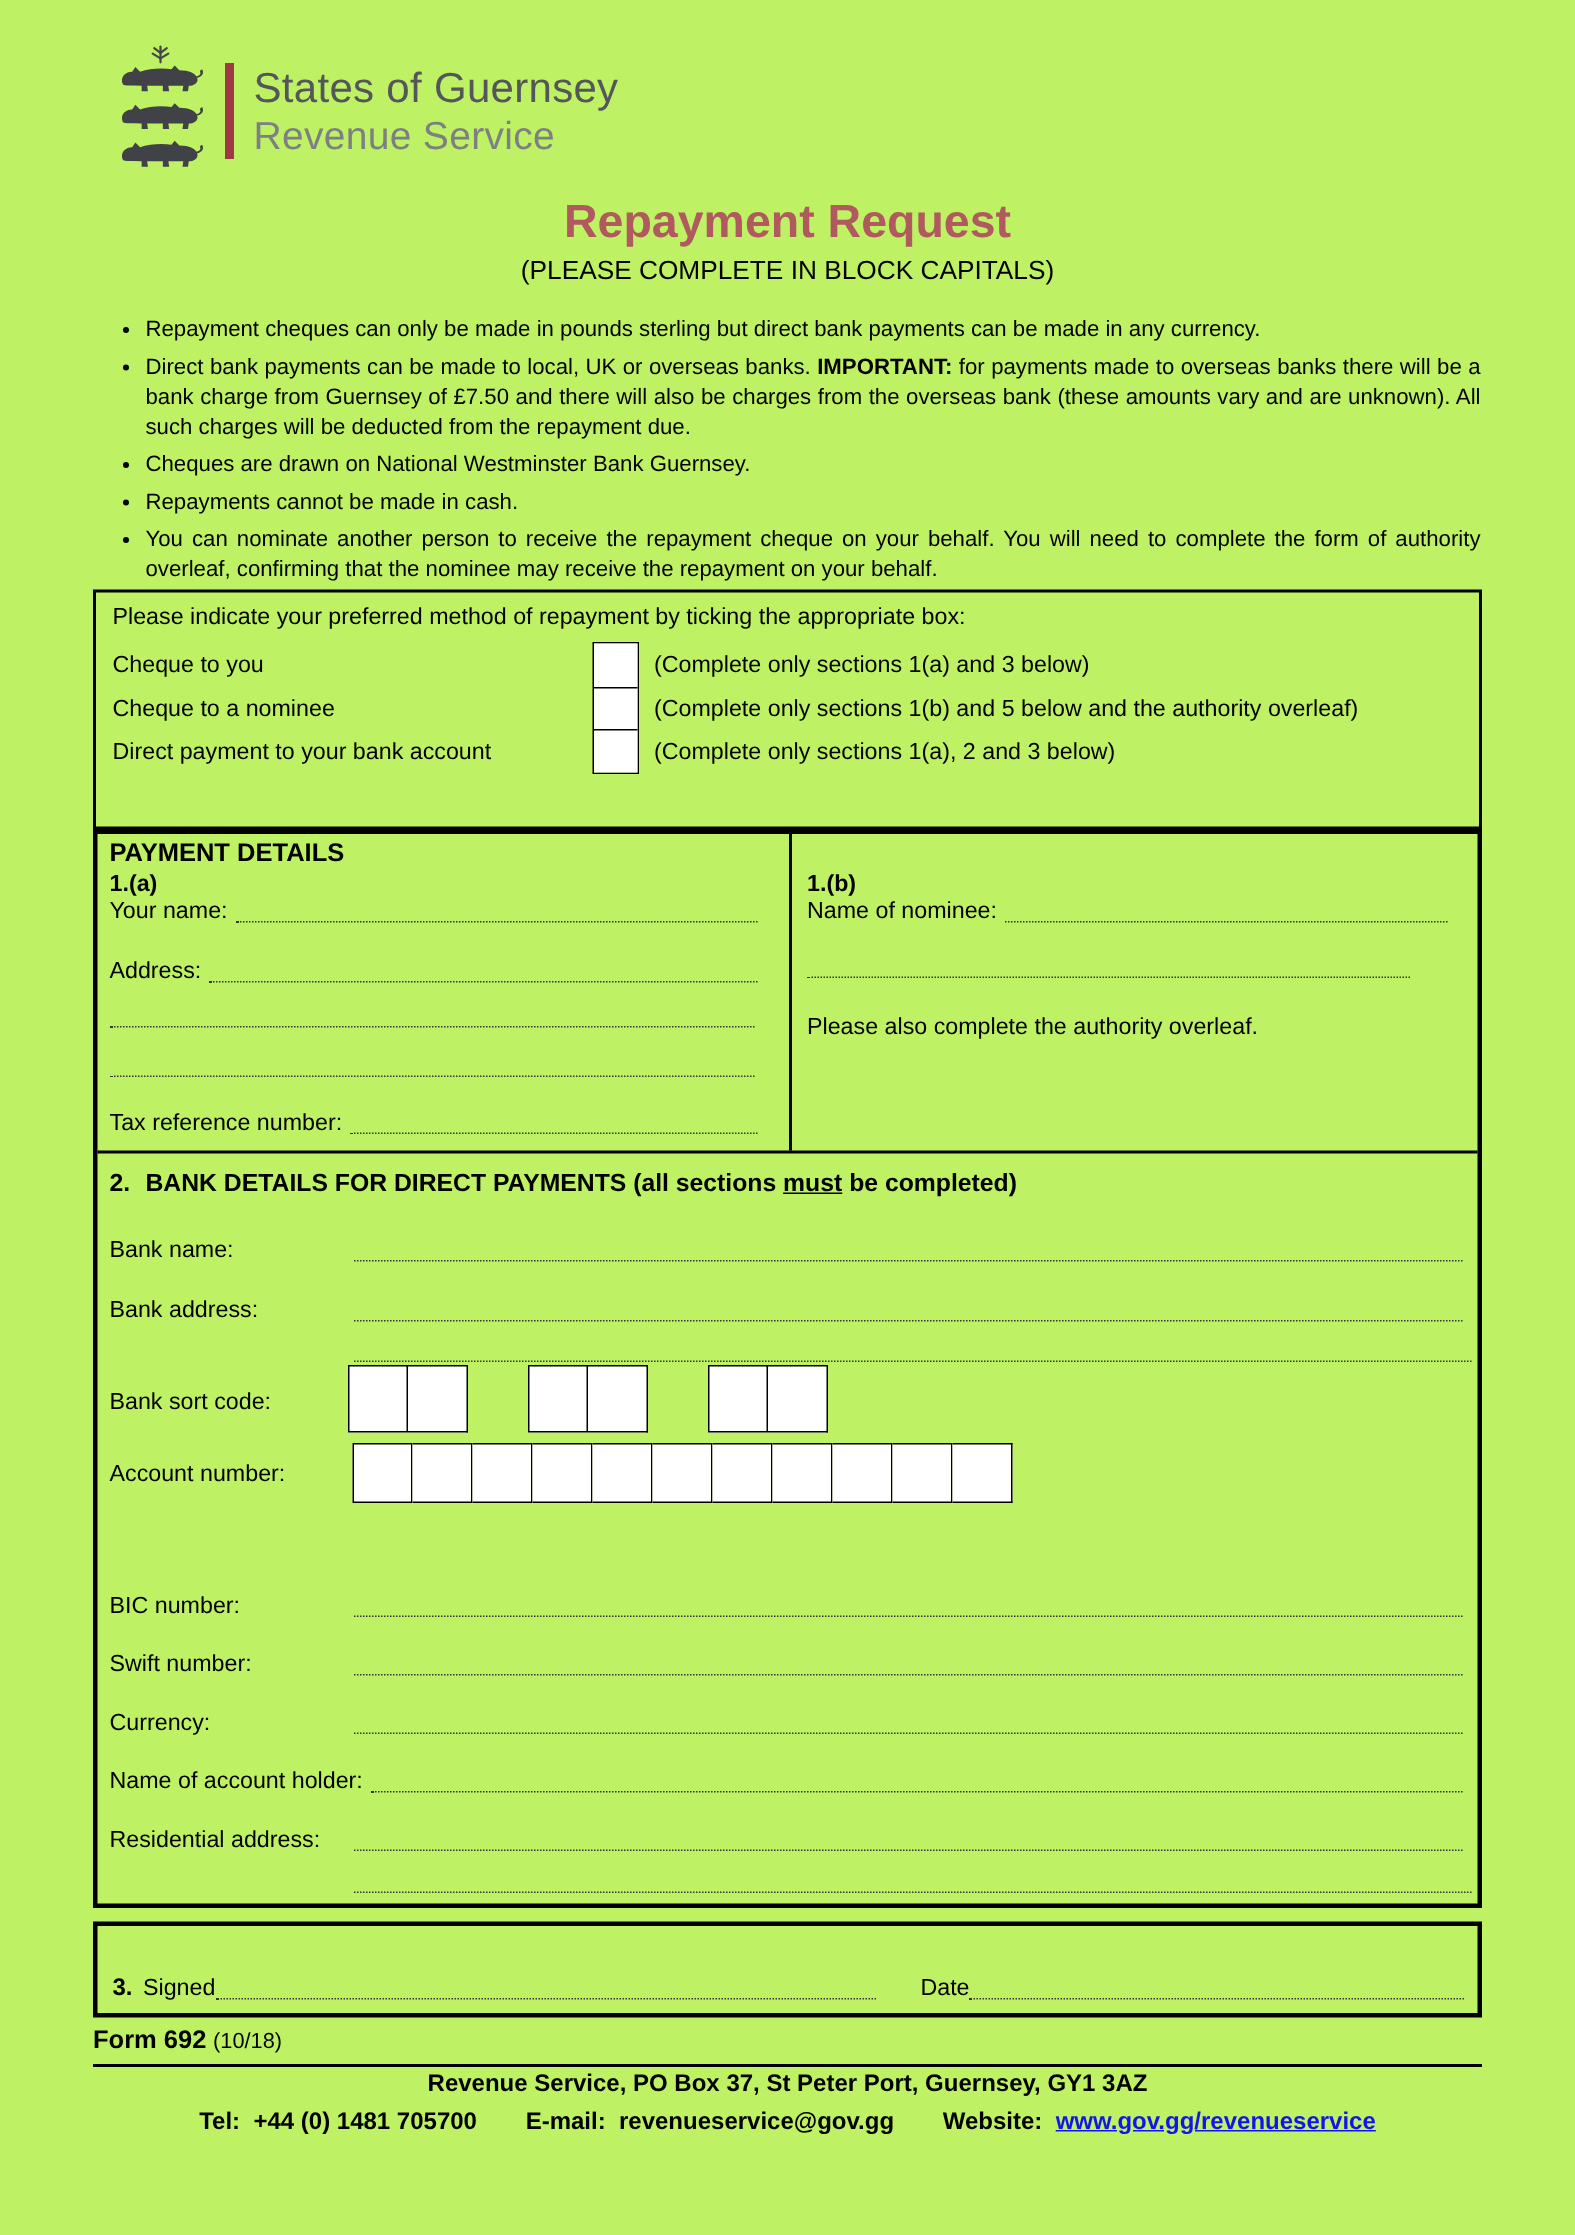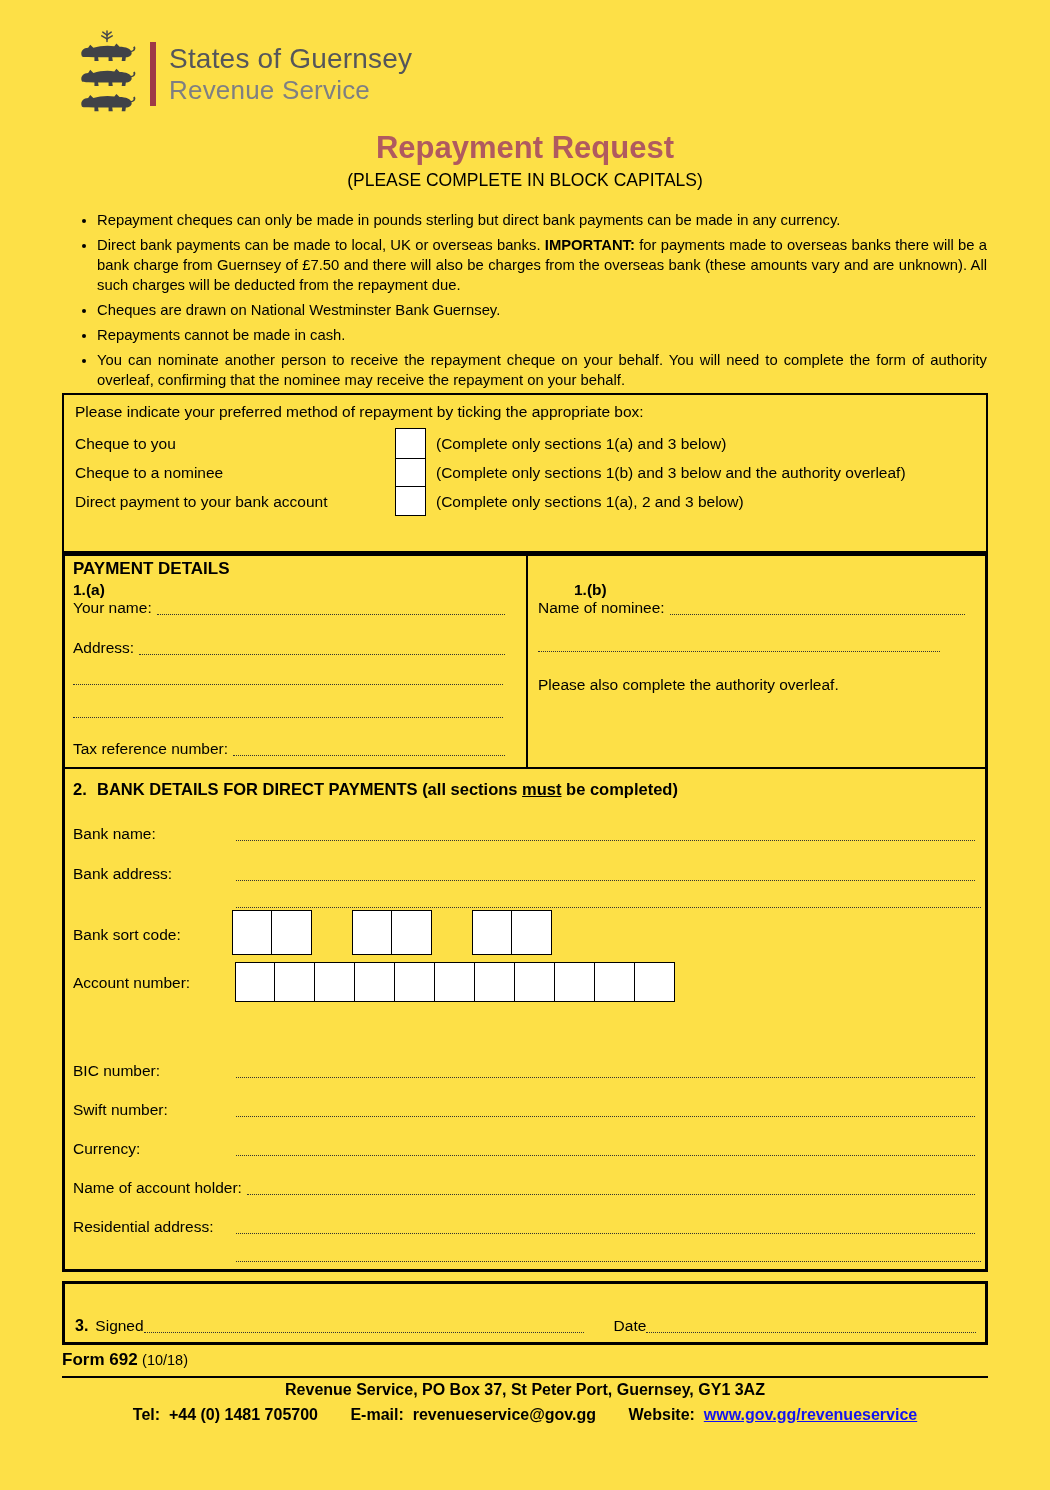--- a/index.html
+++ b/index.html
@@ -2,21 +2,21 @@
 <html><head>
 <meta charset="utf-8">
 <style>
   * { margin:0; padding:0; box-sizing:border-box; }
   html,body { background:#ffffff; }
   body {
     width:1050px; height:1490px;
     font-family:"Liberation Sans", sans-serif;
     color:#000;
   }
-  .page { position:relative; width:1050px; height:1490px; background:#fde047; overflow:hidden; }
+  .page { position:relative; width:1050px; height:1490px; background:#bef264; overflow:hidden; }
 
   
   .logo-row { position:absolute; left:74px; top:30px; display:flex; align-items:center; }
   .crest { width:66px; height:88px; }
   .logo-bar { width:6px; height:64px; background:#9e3a47; margin:0 13px 0 10px; }
   .org-name .l1 { font-size:28px; color:#55565b; line-height:32px; letter-spacing:.2px; }
   .org-name .l2 { font-size:26px; color:#7e7f83; line-height:30px; letter-spacing:.2px; }
 
   
   .title { position:absolute; top:130px; left:0; width:100%; text-align:center;
@@ -136,21 +136,21 @@
     <div class="method-prompt">Please indicate your preferred method of repayment by ticking the appropriate box:</div>
     <div class="m-label" style="top:40px;">Cheque to you</div>
     <div class="m-label" style="top:69px;">Cheque to a nominee</div>
     <div class="m-label" style="top:98px;">Direct payment to your bank account</div>
     <div class="cb-col">
       <div class="cb"></div>
       <div class="cb"></div>
       <div class="cb"></div>
     </div>
     <div class="m-note" style="top:40px;">(Complete only sections 1(a) and 3 below)</div>
-    <div class="m-note" style="top:69px;">(Complete only sections 1(b) and 3 below and the authority overleaf)</div>
+    <div class="m-note" style="top:69px;">(Complete only sections 1(b) and 5 below and the authority overleaf)</div>
     <div class="m-note" style="top:98px;">(Complete only sections 1(a), 2 and 3 below)</div>
   </div>
 
   <div class="big-box">
 
     <div class="abs h17b" style="left:8px; top:5px;">PAYMENT DETAILS</div>
     <div class="abs h155b" style="left:8px; top:27px;">1.(a)</div>
 
     <div class="frow s1a-row" style="top:45px;">
       <span class="lbl">Your name:</span>
@@ -163,21 +163,21 @@
     <div class="dline" style="left:8px; top:115px; width:430px;"></div>
     <div class="dline" style="left:8px; top:148px; width:430px;"></div>
     <div class="frow s1a-row" style="top:186px;">
       <span class="lbl">Tax reference number:</span>
       <span class="leader"></span>
     </div>
 
     <div class="vdiv"></div>
     <div class="hdiv"></div>
 
-    <div class="abs h155b" style="left:473px; top:27px;margin-left:36px;">1.(b)</div>
+    <div class="abs h155b" style="left:473px; top:27px;">1.(b)</div>
     <div class="frow s1b-row" style="top:45px;">
       <span class="lbl">Name of nominee:</span>
       <span class="leader"></span>
     </div>
     <div class="dline" style="left:473px; top:82px; width:402px;"></div>
     <div class="abs t155" style="left:473px; top:122px;">Please also complete the authority overleaf.</div>
 
     <div class="s2-head">
       <span class="num">2.</span>
       <span><span>BANK DETAILS FOR DIRECT PAYMENTS (all sections </span><span class="u">must</span><span> be completed)</span></span>

